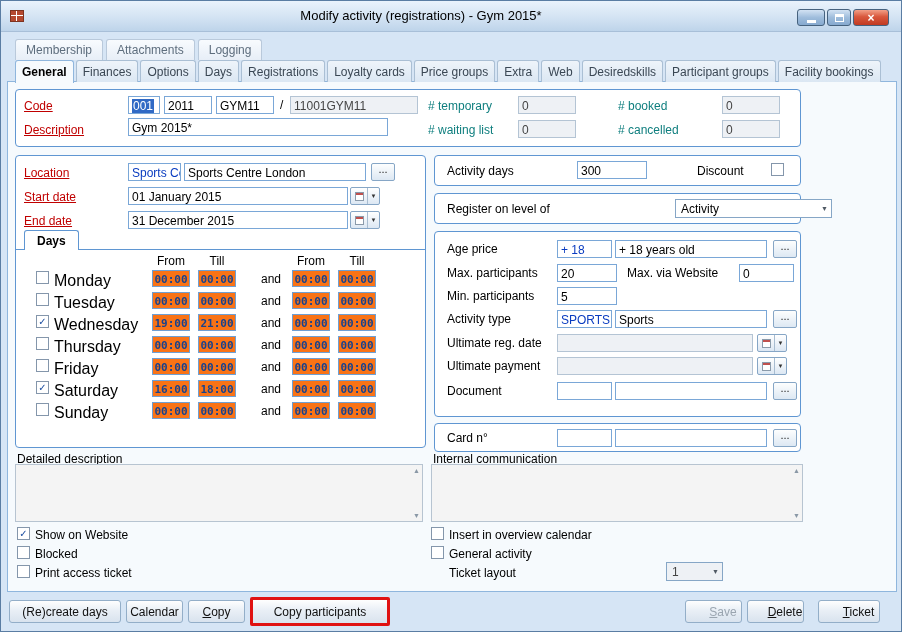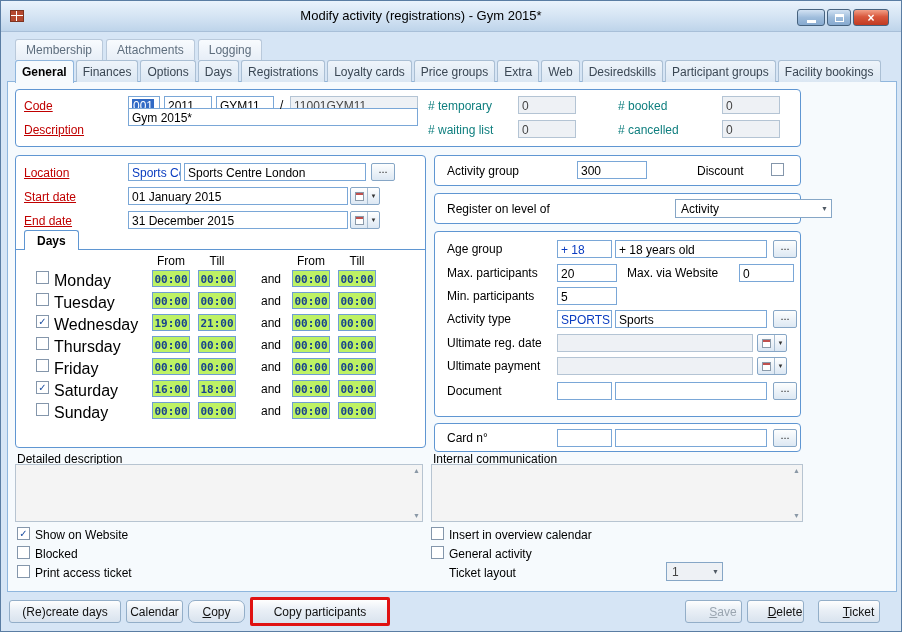--- a/index.html
+++ b/index.html
@@ -75,21 +75,21 @@
   .days-header { position:absolute; left:0; top:98px; width:100%; height:15px; }
   .hcol { position:absolute; width:38px; text-align:center; font-size:12px; top:0; }
   .days-body { position:absolute; left:0; top:112px; width:100%; }
   .day-row { position:relative; height:22px; }
   .c-cb { left:20px; top:3px; }
   .c-day { left:38px; }
   .c-t1 { left:136px; } .c-t2 { left:182px; } .c-and { left:242px; } .c-t3 { left:276px; } .c-t4 { left:322px; }
   .day-lbl { position:absolute; top:4px; font-size:16px; color:#000; white-space:nowrap; }
   .and { position:absolute; top:4px; width:26px; text-align:center; font-size:12px; }
   .time { position:absolute; top:2px; width:38px; height:17px; box-sizing:border-box; border:1px solid #6f9fd3;
-          background:#bef264; color:#17428e; font-family:"DejaVu Sans Mono", monospace; font-size:11px; font-weight:600;
+          background:#f97316; color:#17428e; font-family:"DejaVu Sans Mono", monospace; font-size:11px; font-weight:600;
           text-align:center; padding-top:2px; }
 
   
   .textarea { position:absolute; box-sizing:border-box; background:#f4f4f4; border:1px solid #b7c4d1; z-index:2; }
   .sc { position:absolute; right:2px; font-size:7px; color:#8a98a6; }
   .sc.up { top:2px; } .sc.dn { bottom:2px; }
   .opt-col { position:absolute; z-index:2; width:280px; }
   .opt-row { position:relative; height:19px; }
   .opt-lbl { position:absolute; left:20px; top:3px; font-size:12px; white-space:nowrap; }
 
@@ -98,21 +98,21 @@
   .fbtns { position:absolute; top:7px; display:flex; gap:5px; align-items:flex-start; }
   .btn { height:23px; box-sizing:border-box; border:1px solid #93aec8; border-radius:3px;
          background:linear-gradient(#fefefe,#e9eff6 45%,#d9e3ee); font-size:12px; color:#111;
          display:flex; align-items:center; justify-content:center; white-space:nowrap; }
   .btn-label { display:block; }
   .u0::first-letter { text-decoration:underline; }
   .btn.disabled { color:#9aa5b0; }
   .btn.hl { border:3px solid #e01212; height:29px; margin-top:-3px; border-radius:2px; }
   #footer-left .btn:nth-child(1) { width:112px; }
   #footer-left .btn:nth-child(2) { width:57px; }
-  #footer-left .btn:nth-child(3) { width:57px;border-radius:7px; }
+  #footer-left .btn:nth-child(3) { width:57px; }
   #footer-left .btn:nth-child(4) { width:140px; }
   #footer-right .btn { width:57px;padding-left:19px; }
   #footer-right .btn:nth-child(3) { width:62px; margin-left:9px; }
 </style>
 </head>
 <body>
 
 <div class="window">
 
   <div class="titlebar">
@@ -157,21 +157,21 @@
     <span class="field sel" style="left:112px;top:6px;width:32px"><span class="seltext">001</span></span>
     <span class="field" style="left:148px;top:6px;width:48px">2011</span>
     <span class="field" style="left:200px;top:6px;width:58px">GYM11</span>
     <span class="lbl" style="left:264px;top:8px">/</span>
     <span class="field disabled" style="left:274px;top:6px;width:128px">11001GYM11</span>
     <span class="lbl teal" style="left:412px;top:9px"># temporary</span>
     <span class="field disabled" style="left:502px;top:6px;width:58px">0</span>
     <span class="lbl teal" style="left:602px;top:9px"># booked</span>
     <span class="field disabled" style="left:706px;top:6px;width:58px">0</span>
     <span class="lbl red" style="left:8px;top:33px">Description</span>
-    <span class="field" style="left:112px;top:18px;width:290px">Gym 2015*</span>
+    <span class="field" style="left:112px;top:28px;width:260px">Gym 2015*</span>
     <span class="lbl teal" style="left:412px;top:33px"># waiting list</span>
     <span class="field disabled" style="left:502px;top:30px;width:58px">0</span>
     <span class="lbl teal" style="left:602px;top:33px"># cancelled</span>
     <span class="field disabled" style="left:706px;top:30px;width:58px">0</span>
   </div>
 
   <div class="gbox" style="left:14px;top:154px;width:411px;height:293px">
     <span class="lbl red" style="left:8px;top:10px">Location</span>
     <span class="field blue" style="left:112px;top:7px;width:53px">Sports Cei</span>
     <span class="field" style="left:168px;top:7px;width:182px">Sports Centre London</span>
@@ -266,36 +266,36 @@
           <span class="time c-t1">00:00</span>
           <span class="time c-t2">00:00</span>
           <span class="and c-and">and</span>
           <span class="time c-t3">00:00</span>
           <span class="time c-t4">00:00</span>
         </div>
       </div>
   </div>
 
   <div class="gbox" style="left:433px;top:154px;width:367px;height:31px">
-    <span class="lbl" style="left:12px;top:8px">Activity group</span>
+    <span class="lbl" style="left:12px;top:8px">Activity days</span>
     <span class="field" style="left:142px;top:5px;width:70px">300</span>
     <span class="lbl" style="left:262px;top:8px">Discount</span>
     <span class="cb" style="left:336px;top:7px"></span>
   </div>
 
   <div class="gbox" style="left:433px;top:192px;width:367px;height:31px">
     <span class="lbl" style="left:12px;top:8px">Register on level of</span>
     <div class="combo" style="left:200px;top:5px;width:157px">
       <span>Activity</span>
       <span class="ar">▼</span>
     </div>
   </div>
 
   <div class="gbox" style="left:433px;top:230px;width:367px;height:186px">
-    <span class="lbl" style="left:12px;top:10px">Age group</span>
+    <span class="lbl" style="left:12px;top:10px">Age price</span>
     <span class="field blue" style="left:122px;top:8px;width:55px">+ 18</span>
     <span class="field" style="left:180px;top:8px;width:152px">+ 18 years old</span>
     <span class="dots" style="left:338px;top:8px">
         <span>...</span>
       </span>
 
     <span class="lbl" style="left:12px;top:34px">Max. participants</span>
     <span class="field" style="left:122px;top:32px;width:60px">20</span>
     <span class="lbl" style="left:192px;top:34px">Max. via Website</span>
     <span class="field" style="left:304px;top:32px;width:55px">0</span>

